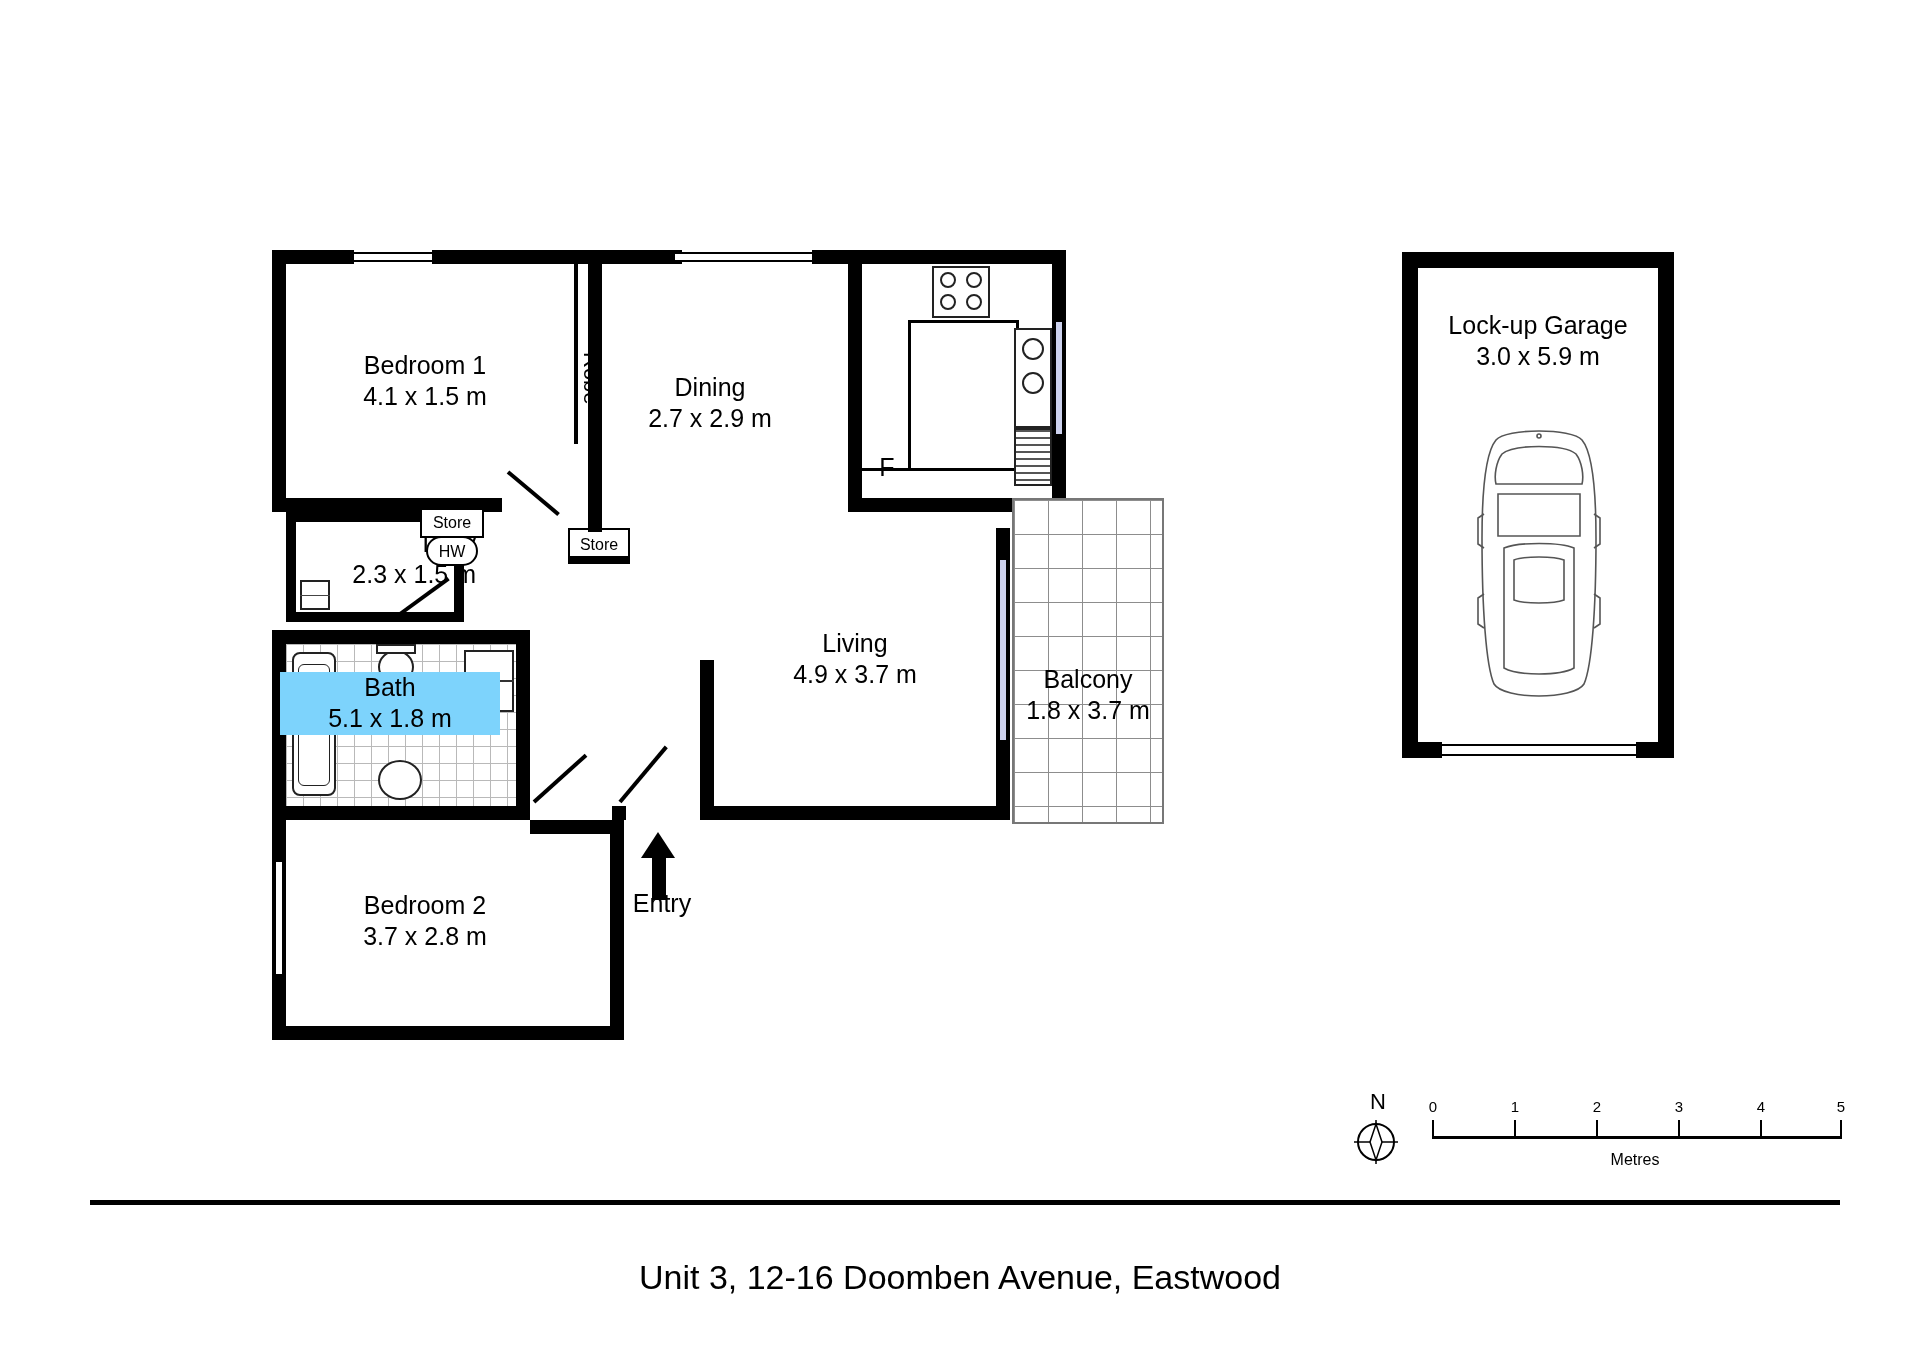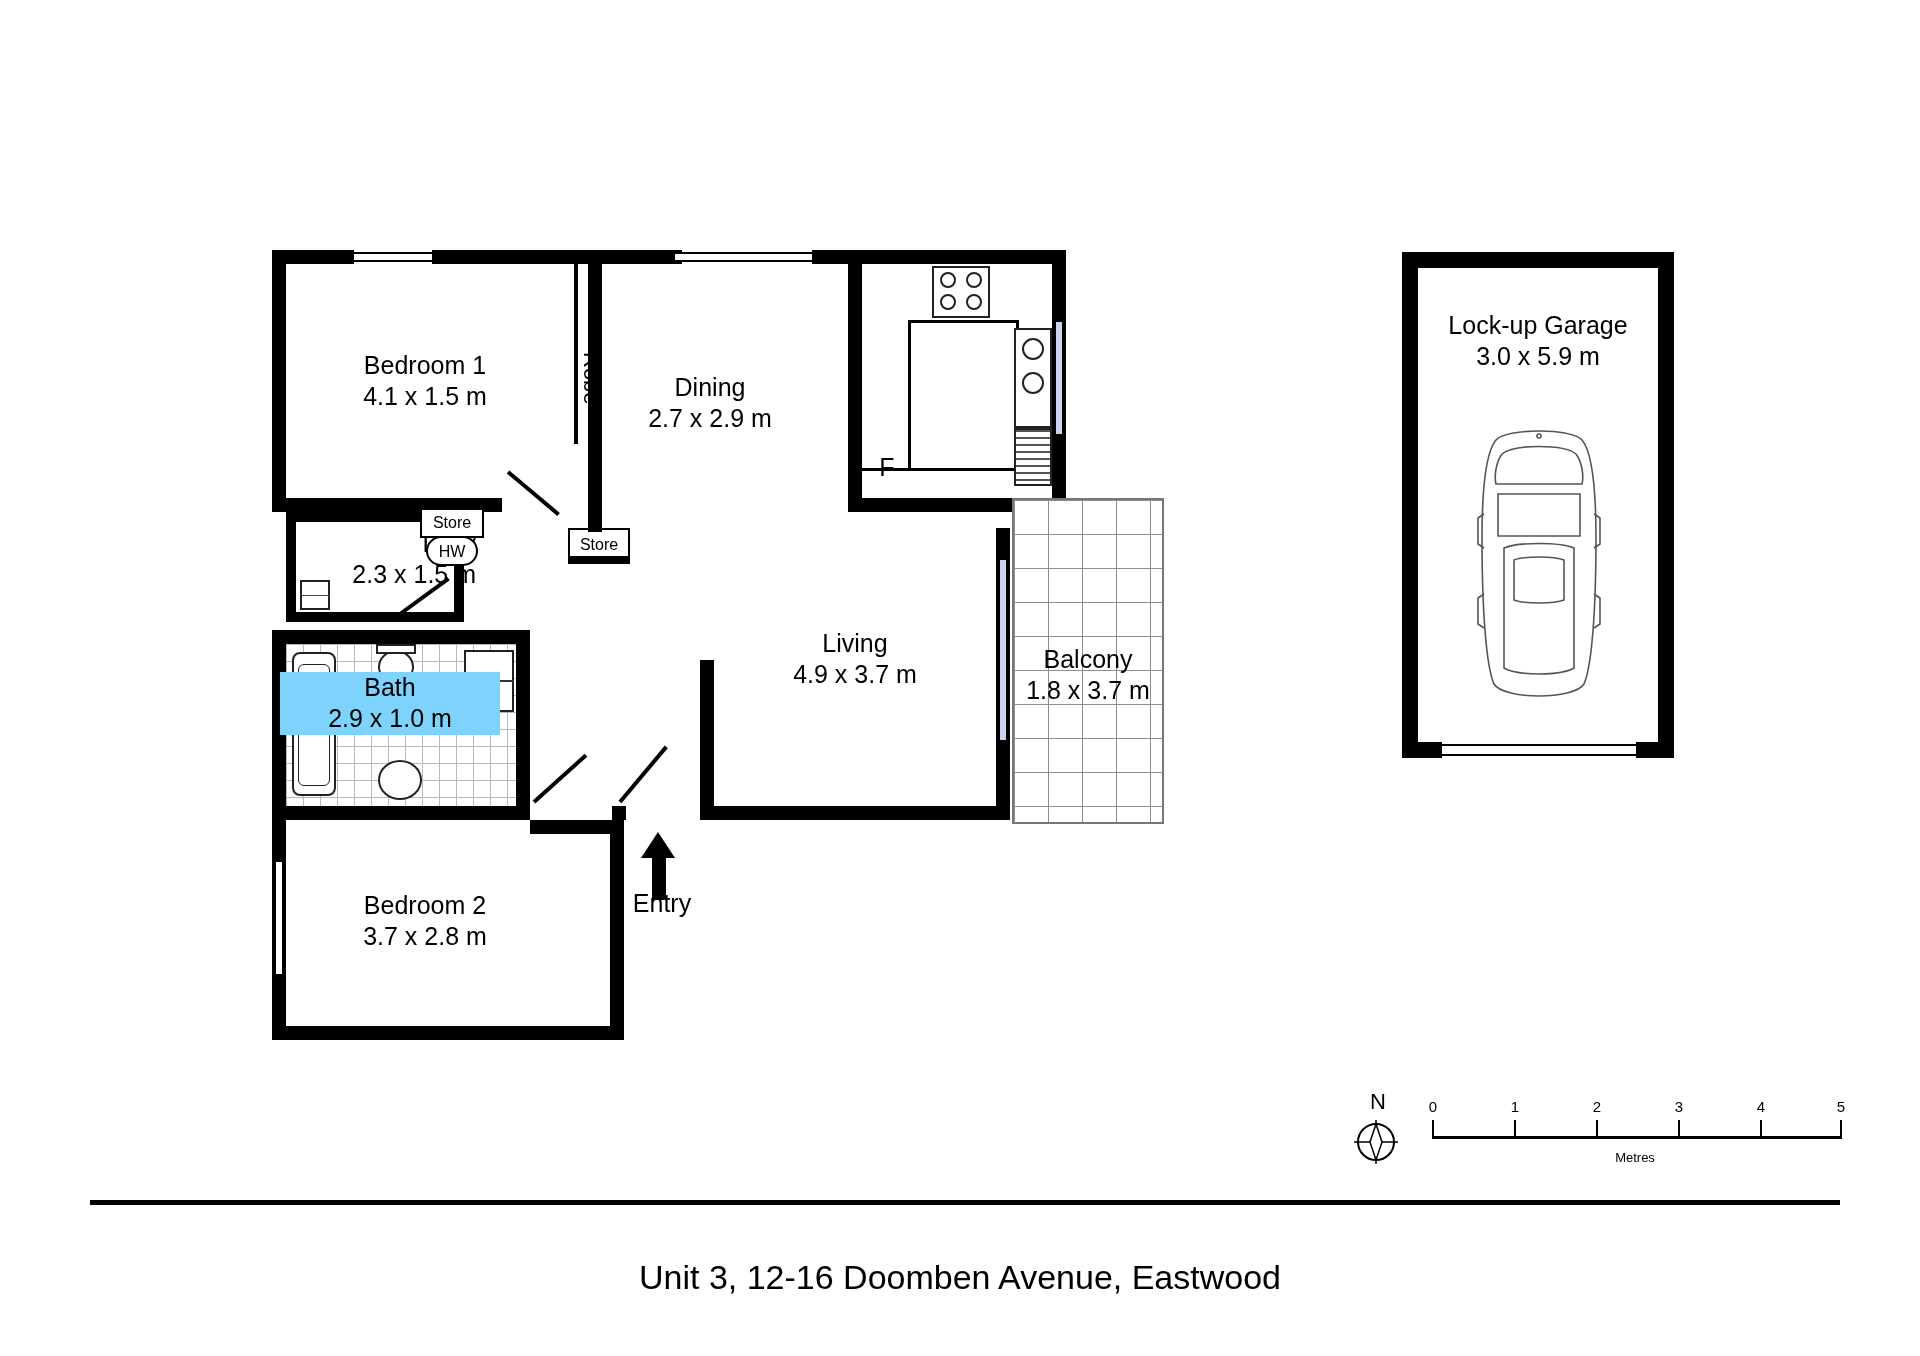--- a/index.html
+++ b/index.html
@@ -201,21 +201,21 @@
   <div class="fixture" style="left:292px; top:652px; width:44px; height:144px; border-radius:8px;"></div>
   <div class="fixture" style="left:298px; top:664px; width:32px; height:122px; border-radius:6px; border-width:1px;"></div>
   <div class="fixture" style="left:378px; top:650px; width:36px; height:34px; border-radius:50%;"></div>
   <div class="fixture" style="left:376px; top:644px; width:40px; height:10px;"></div>
   <div class="fixture" style="left:378px; top:760px; width:44px; height:40px; border-radius:50%;"></div>
   <div class="fixture" style="left:464px; top:650px; width:50px; height:62px;"></div>
   <div class="thin" style="left:464px; top:680px; width:50px; height:2px; background:#333;"></div>
 
   <div class="label rname" style="left:280px; top:672px; width:220px; background:#7dd3fc;">
     <div>Bath</div>
-    <div class="rdim">2.9 x 1.0 m</div>
+    <div class="rdim">5.1 x 1.8 m</div>
   </div>
 
   <div class="wall" style="left:272px; top:820px; width:14px; height:220px;"></div>
   <div class="window-v" style="left:274px; top:862px; width:10px; height:112px;"></div>
   <div class="wall" style="left:272px; top:1026px; width:352px; height:14px;"></div>
   <div class="wall" style="left:610px; top:820px; width:14px; height:220px;"></div>
   <div class="wall" style="left:530px; top:820px; width:94px; height:14px;"></div>
   <div class="label rname" style="left:300px; top:890px; width:250px;">
     <div>Bedroom 2</div>
     <div class="rdim">3.7 x 2.8 m</div>
@@ -224,21 +224,21 @@
   <div class="wall" style="left:700px; top:660px; width:14px; height:160px;"></div>
   <div class="wall" style="left:700px; top:806px; width:310px; height:14px;"></div>
   <div class="wall" style="left:996px; top:528px; width:14px; height:292px;"></div>
   <div class="glass" style="left:1000px; top:560px; width:6px; height:180px;"></div>
   <div class="label rname" style="left:730px; top:628px; width:250px;">
     <div>Living</div>
     <div class="rdim">4.9 x 3.7 m</div>
   </div>
 
   <div class="tilefloor" style="left:1012px; top:498px; width:152px; height:326px;"></div>
-  <div class="label rname" style="left:1012px; top:644px; width:152px;">
+  <div class="label rname" style="left:1012px; top:664px; width:152px;">
     <div>Balcony</div>
     <div class="rdim">1.8 x 3.7 m</div>
   </div>
 
   <div class="thin" style="left:508px; top:470px; width:66px; height:4px; transform:rotate(40deg); transform-origin:left center;"></div>
   <div class="thin" style="left:534px; top:800px; width:70px; height:4px; transform:rotate(-42deg); transform-origin:left center;"></div>
   <div class="thin" style="left:400px; top:612px; width:60px; height:4px; transform:rotate(-36deg); transform-origin:left center;"></div>
   <div class="thin" style="left:620px; top:800px; width:72px; height:4px; transform:rotate(-50deg); transform-origin:left center;"></div>
   <div class="wall" style="left:612px; top:806px; width:14px; height:14px;"></div>
 
@@ -291,19 +291,19 @@
   <div class="wall" style="left:1678px; top:1120px; width:2px; height:19px;"></div>
   <div class="wall" style="left:1760px; top:1120px; width:2px; height:19px;"></div>
   <div class="wall" style="left:1840px; top:1120px; width:2px; height:19px;"></div>
 
   <div class="scale-num" style="left:1418px; top:1098px;">0</div>
   <div class="scale-num" style="left:1500px; top:1098px;">1</div>
   <div class="scale-num" style="left:1582px; top:1098px;">2</div>
   <div class="scale-num" style="left:1664px; top:1098px;">3</div>
   <div class="scale-num" style="left:1746px; top:1098px;">4</div>
   <div class="scale-num" style="left:1826px; top:1098px;">5</div>
-  <div class="label tiny" style="left:1570px; top:1150px; width:130px; font-size:13px;">Metres</div>
+  <div class="label tiny" style="left:1570px; top:1150px; width:130px; font-size:16px;">Metres</div>
 
 
   <div class="wall" style="left:90px; top:1200px; width:1750px; height:5px;"></div>
   <div class="title" style="top:1258px;">Unit 3, 12-16 Doomben Avenue, Eastwood</div>
 
 </div>
 
 </body></html>

